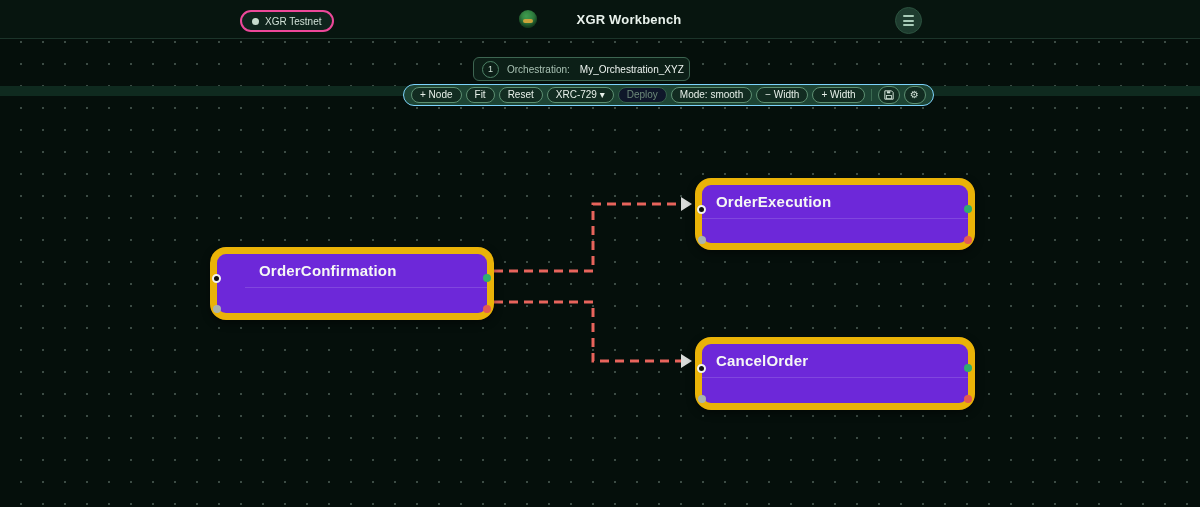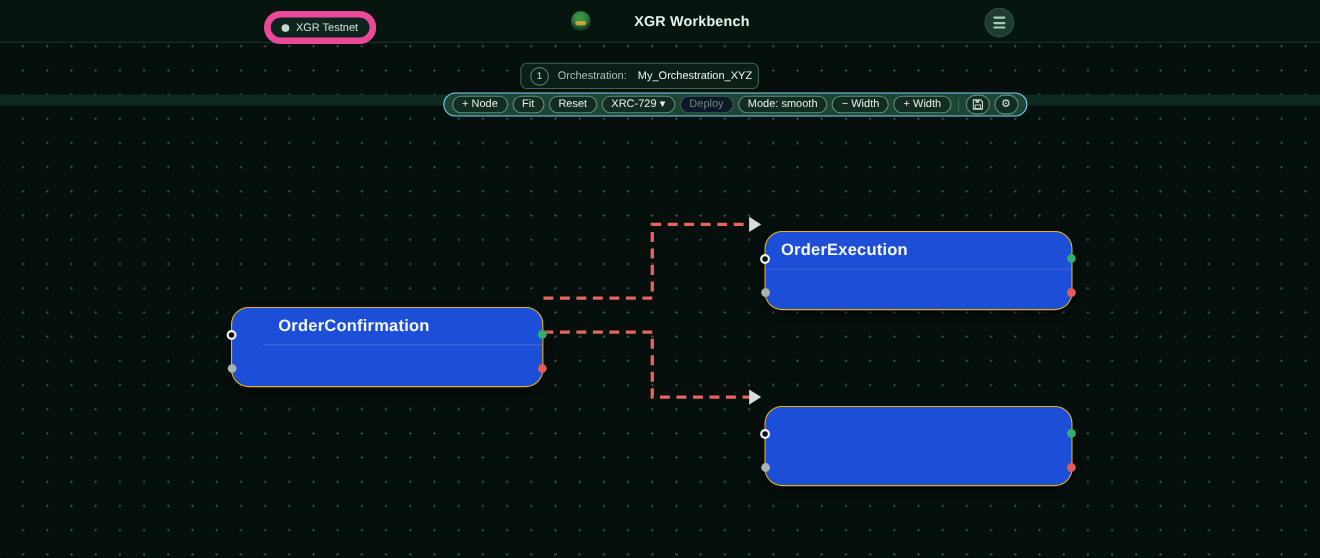--- a/index.html
+++ b/index.html
@@ -9,21 +9,21 @@
     background:#061410;
   }
   
   .header{
     position:absolute;left:0;top:0;width:1200px;height:38px;
     background:#07150f;border-bottom:1px solid #1c342a;
   }
   .net-badge{
     position:absolute;left:240px;top:10px;height:18px;
     display:flex;align-items:center;gap:6px;padding:0 10px;
-    background:#0e241c;border:6px solid #ec4899;border-radius:999px;
+    background:#0e241c;border:2px solid #ec4899;border-radius:999px;
     color:#cfe0d6;font-size:10px;cursor:default;
   }
   .net-dot{width:7px;height:7px;border-radius:50%;background:#c6dacd;}
   .title-wrap{
     position:absolute;left:0;top:0;width:1200px;height:38px;
     display:flex;align-items:center;justify-content:center;gap:8px;
     pointer-events:none;
   }
   .logo{
     width:18px;height:18px;border-radius:50%;
@@ -84,22 +84,22 @@
   .tbtn.disabled{color:#6d8a79;border-color:#35604b;background:#0f172a;cursor:default;}
   .tdivider{width:1px;height:12px;background:#3b6b52;margin:0 2px;}
   .ibtn{
     width:20px;height:16px;display:flex;align-items:center;justify-content:center;
     background:#122c21;border:1px solid #5d8f72;border-radius:999px;cursor:pointer;
     color:#cfe0d6;font-size:10px;
   }
   .ibtn svg{display:block;}
   
   .node{
-    position:absolute;background:#1d4ed8;border:1px solid #eab308;border-radius:16px;
-    box-shadow:0 3px 8px rgba(0,0,0,.45);box-sizing:border-box;margin-top:32px;
+    position:absolute;background:#6d28d9;border:7px solid #eab308;border-radius:16px;
+    box-shadow:0 3px 8px rgba(0,0,0,.45);box-sizing:border-box;
   }
   .node-header{
     height:33px;display:flex;align-items:center;padding:0 14px;
     border-bottom:1px solid rgba(255,255,255,.14);
   }
   .node-title{color:#f5f7f5;font-size:15px;font-weight:bold;letter-spacing:.2px;}
   .port{position:absolute;width:8px;height:8px;border-radius:50%;cursor:crosshair;}
   .port.in-top{left:-5px;top:20px;width:5px;height:5px;background:#12100f;border:2px solid #f2f2f2;}
   .port.in-bottom{left:-4px;top:51px;background:#a9b4ae;}
   .port.out-top{right:-4px;top:20px;background:#2fae6e;}
@@ -181,19 +181,22 @@
     <div class="node-header">
       <span class="node-title">OrderExecution</span>
     </div>
     <span class="port in-top"></span>
     <span class="port in-bottom"></span>
     <span class="port out-top"></span>
     <span class="port out-bottom"></span>
   </div>
 
   <div class="node" style="left:695px;top:337px;width:280px;height:73px;">
+    <div class="node-header">
+      <span class="node-title">CancelOrder</span>
+    </div>
     <span class="port in-top"></span>
     <span class="port in-bottom"></span>
     <span class="port out-top"></span>
     <span class="port out-bottom"></span>
   </div>
 
 </div>
 
 </body></html>

